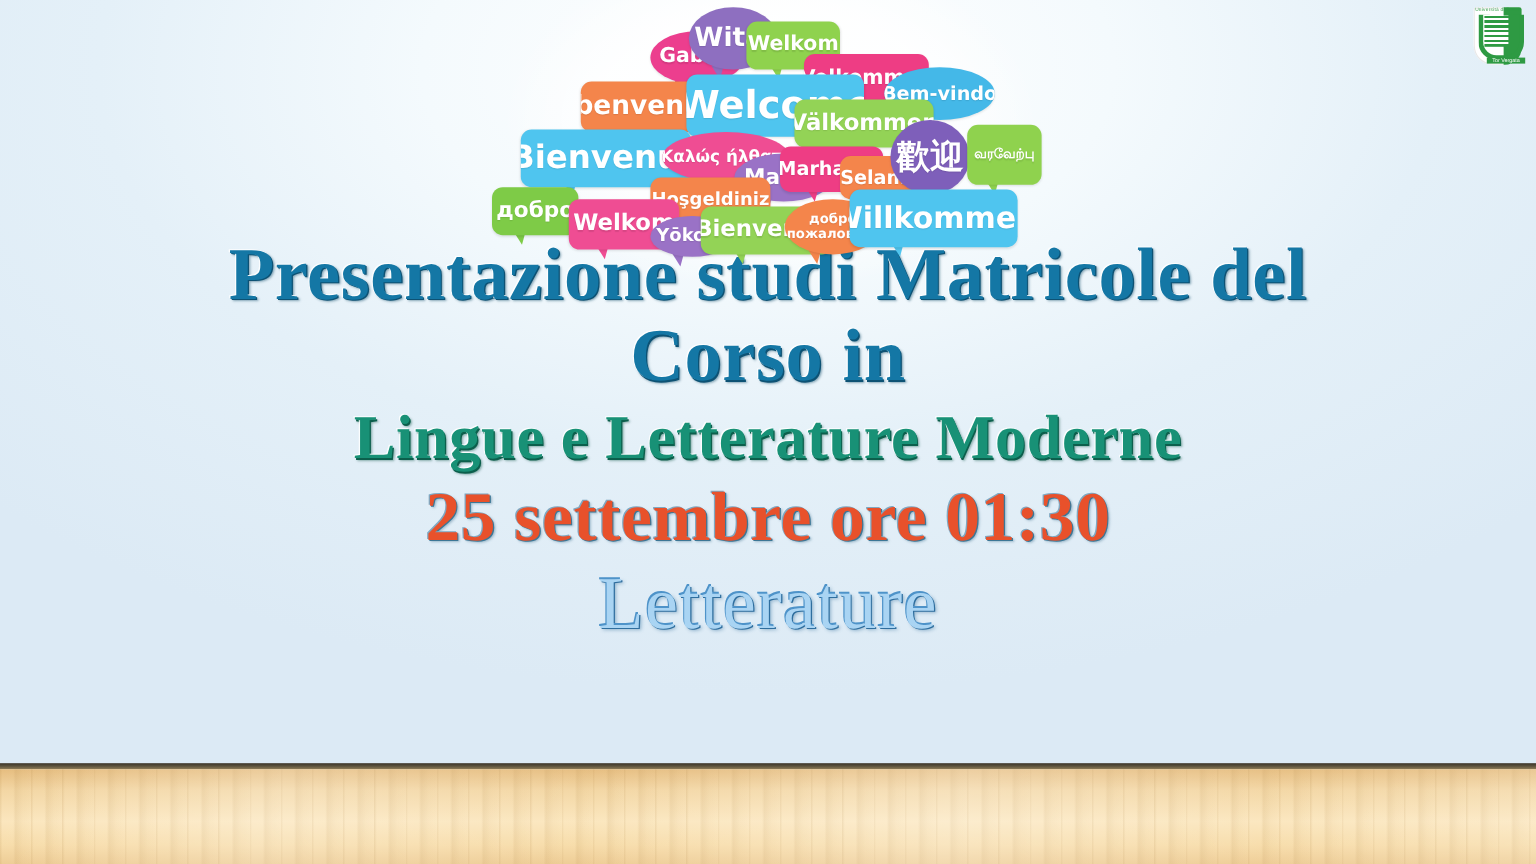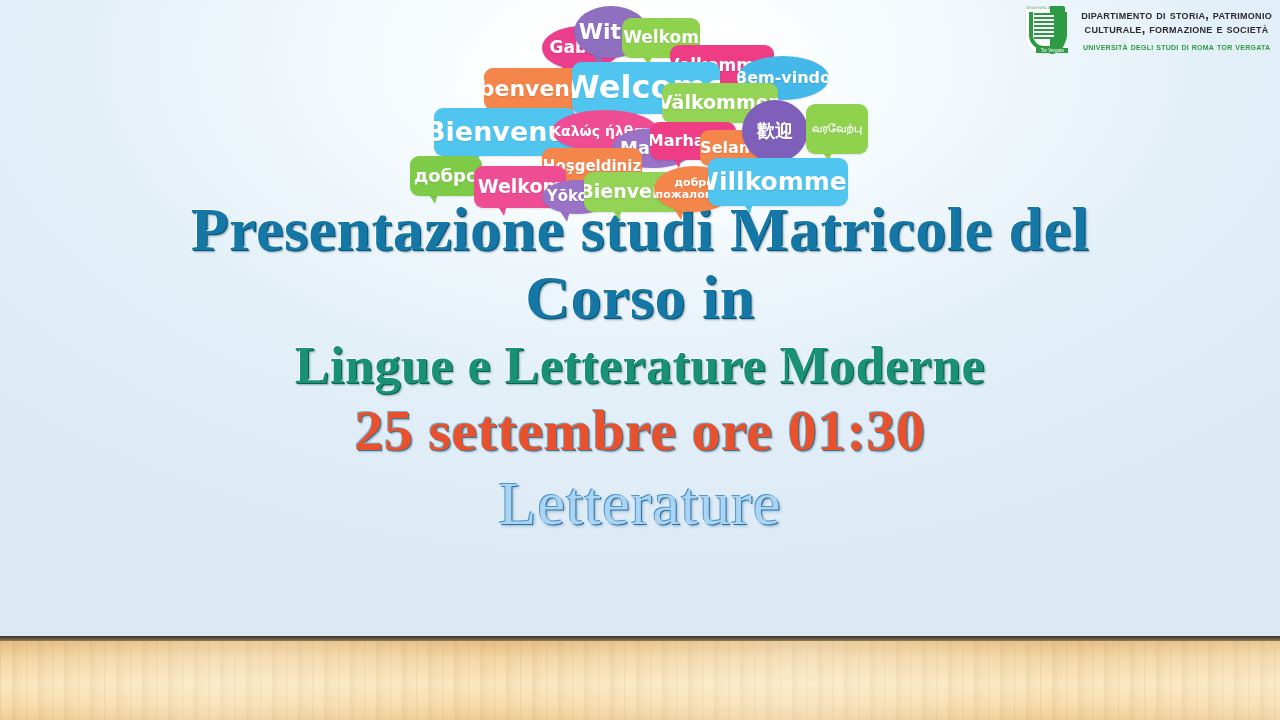--- a/index.html
+++ b/index.html
@@ -328,21 +328,21 @@
       </div>
       <div style="position: absolute; left: 288px; top: 130px; width: 74px; height: 36px; z-index: 21;">
         <span class="tail" style="position: absolute; left: 19px; top: 33px; border-left: 7px solid transparent; border-right: 3px solid transparent; border-top: 11px solid rgb(244, 133, 75); z-index: 21;"></span>
       </div>
       <div class="bub" style="left: 288px; top: 130px; width: 74px; height: 36px; font-size: 16px; background: rgb(244, 133, 75); z-index: 22;">
         <span style="padding: 0px 6px; line-height: 1.05; text-align: center; white-space: nowrap;">Selamat</span>
       </div>
       <div style="position: absolute; left: 330px; top: 100px; width: 66px; height: 62px; z-index: 22;">
         <span class="tail" style="position: absolute; left: 17px; top: 59px; border-left: 7px solid transparent; border-right: 3px solid transparent; border-top: 11px solid rgb(126, 95, 186); z-index: 22;"></span>
       </div>
-      <div class="bub round" style="left: 330px; top: 100px; width: 66px; height: 62px; font-size: 18px; background: rgb(126, 95, 186); z-index: 23;">
+      <div class="bub round" style="left: 330px; top: 100px; width: 66px; height: 62px; font-size: 28px; background: rgb(126, 95, 186); z-index: 23;">
         <span style="padding: 0px 6px; line-height: 1.05; text-align: center; white-space: nowrap;">歡迎</span>
       </div>
       <div style="position: absolute; left: 394px; top: 104px; width: 62px; height: 50px; z-index: 23;">
         <span class="tail" style="position: absolute; left: 16px; top: 47px; border-left: 7px solid transparent; border-right: 3px solid transparent; border-top: 11px solid rgb(143, 210, 78); z-index: 23;"></span>
       </div>
       <div class="bub" style="left: 394px; top: 104px; width: 62px; height: 50px; font-size: 11px; background: rgb(143, 210, 78); z-index: 24;">
         <span style="padding: 0px 6px; line-height: 1.05; text-align: center; white-space: nowrap;">வரவேற்பு</span>
       </div>
       <div style="position: absolute; left: 130px; top: 148px; width: 100px; height: 38px; z-index: 24;">
         <span class="tail" style="position: absolute; left: 25px; top: 35px; border-left: 7px solid transparent; border-right: 3px solid transparent; border-top: 11px solid rgb(244, 133, 75); z-index: 24;"></span>
@@ -391,25 +391,20 @@
 
   <div id="header">
     <div id="logo-mark">
       <div class="shield"></div>
       <div class="green-right"></div>
       <div class="u-arc"></div>
       <div class="bars"></div>
       <div class="cap-text">Università di Roma</div>
       <div class="foot-text">Tor Vergata</div>
     </div>
-    <div id="logo-text">
-      <div class="dept-line">Dipartimento di storia, patrimonio</div>
-      <div class="dept-line">culturale, formazione e società</div>
-      <div id="uni-line">Università degli studi di Roma Tor Vergata</div>
-    </div>
   </div>
 
   <div id="text-block">
     <span class="tline t-main">Presentazione studi Matricole del</span>
     <span class="tline t-main line2">Corso in</span>
     <span class="tline t-green">Lingue e Letterature Moderne</span>
     <span class="tline t-orange">25 settembre ore 01:30</span>
     <span class="tline t-lightblue">Letterature</span>
   </div>
 

